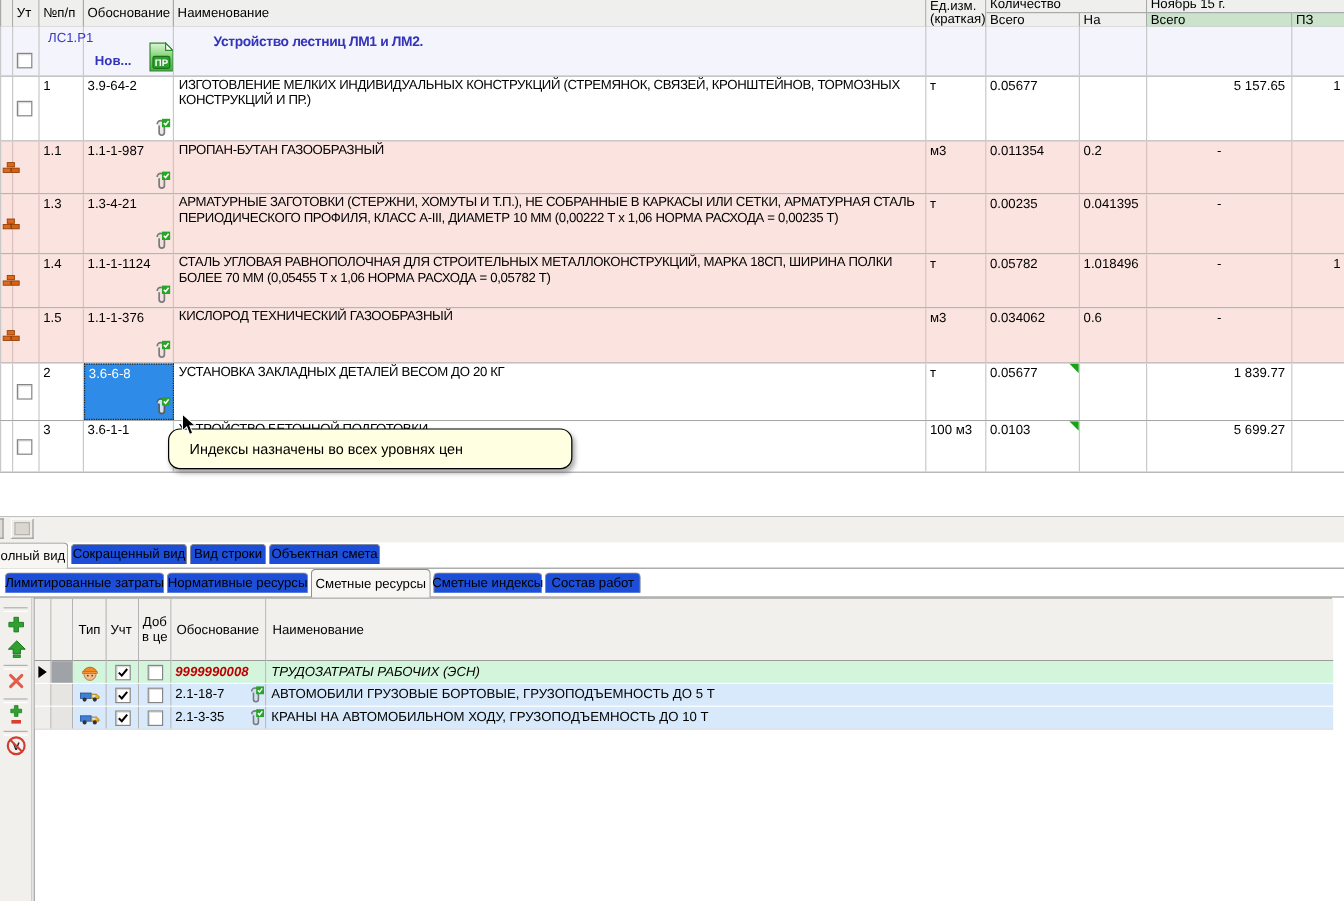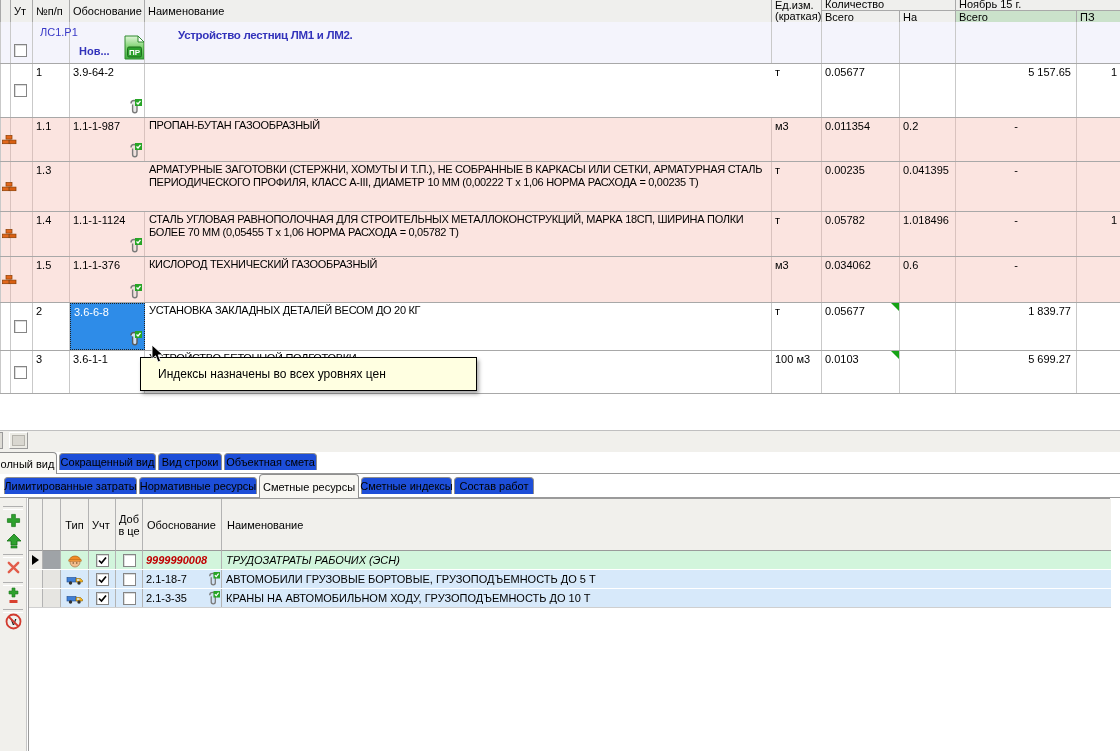--- a/index.html
+++ b/index.html
@@ -38,21 +38,21 @@
       box-sizing:border-box;box-shadow:inset 1px 1px 0 #dcdcdc;position:relative;}
   .cb svg{position:absolute;left:0;top:0;}
   .corner{position:absolute;top:0;right:0;width:0;height:0;border-left:8px solid transparent;border-top:8px solid #17a317;}
   .clip{position:absolute;right:2px;bottom:2px;width:15px;height:17px;}
   .selcell{background:#2e8ce8 !important;color:#fff;border:1px dotted #222 !important;}
   .codeblue{color:#3a3ac8;}
   .bluebold{color:#3333bb;font-weight:bold;}
   .brick{position:absolute;left:2px;top:50%;transform:translateY(-50%);z-index:2;}
   
   #tooltip{position:absolute;left:140px;top:357px;width:337px;height:34px;background:#ffffe1;
-           border:1px solid #000;border-radius:0;box-shadow:2px 3px 4px rgba(0,0,0,.35);
+           border:1px solid #000;border-radius:10px;box-shadow:2px 3px 4px rgba(0,0,0,.35);
            display:flex;align-items:center;padding-left:17px;font-size:12px;z-index:20;box-sizing:border-box;}
   #cursor{position:absolute;left:151px;top:344px;z-index:30;}
   
   #bp-divider{position:absolute;left:0;top:430px;width:1120px;height:1px;background:#c0c0c0;}
   #bp-strip{position:absolute;left:0;top:431px;width:1120px;height:21px;background:#f1f0ec;}
   #bp-slab{position:absolute;left:0;top:432px;width:3px;height:17px;background:#dedcd6;border:1px solid #9a9a9a;border-left:none;box-sizing:border-box;}
   #bp-btn{position:absolute;left:9px;top:432px;width:19px;height:17px;background:#ecebe5;
           border:1px solid #9a9a9a;border-top-color:#fff;border-left-color:#fff;box-sizing:border-box;}
   #bp-btn i{display:block;margin:2px;height:9px;background:#d9d7d0;border:1px solid #b5b3ac;}
   .tabline{position:absolute;left:0;width:1120px;height:1px;background:#9a9a9a;z-index:1;}
@@ -154,20 +154,21 @@
       </div>
     <div class="cell c-num">1</div>
     <div class="cell c-ob">
       <span>3.9-64-2</span>
       <span class="clip"><svg width="15" height="17" viewBox="0 0 15 17">
             <path d="M4 5.5 a3 3 0 0 1 6 0 v7 a2.2 2.2 0 0 1 -4.4 0 V6.5" fill="#e8e8e8" stroke="#7a7a7a" stroke-width="1.4"></path>
             <rect x="8" y="1" width="7" height="7" fill="#27a527"></rect>
             <polyline points="9.5,4.5 11,6 13.5,2.8" fill="none" stroke="#fff" stroke-width="1.3"></polyline>
           </svg></span>
     </div>
+    <div class="cell c-name">ИЗГОТОВЛЕНИЕ МЕЛКИХ ИНДИВИДУАЛЬНЫХ КОНСТРУКЦИЙ (СТРЕМЯНОК, СВЯЗЕЙ, КРОНШТЕЙНОВ, ТОРМОЗНЫХ КОНСТРУКЦИЙ И ПР.)</div>
     <div class="cell c-unit">т</div>
     <div class="cell c-qt">0.05677</div>
     <div class="cell c-qu"></div>
     <div class="cell c-tot">5 157.65</div>
     <div class="cell c-pz">1</div>
   </div>
 
   <div class="trow mat" style="top:118px;height:44px;">
     <svg class="brick" width="15" height="11" viewBox="0 0 15 11">
         <g stroke="#8a3c00" stroke-width="0.7">
@@ -199,20 +200,28 @@
     <svg class="brick" width="15" height="11" viewBox="0 0 15 11">
         <g stroke="#8a3c00" stroke-width="0.7">
           <rect x="4" y="1" width="6" height="3.6" fill="#e2671c"></rect>
           <rect x="0.5" y="5.6" width="6.4" height="3.6" fill="#e2671c"></rect>
           <rect x="7.6" y="5.6" width="6.4" height="3.6" fill="#d95f12"></rect>
         </g>
       </svg>
     <div class="cell c-ind"></div>
     <div class="cell c-ut"></div>
     <div class="cell c-num">1.3</div>
+    <div class="cell c-ob">
+      <span>1.3-4-21</span>
+      <span class="clip"><svg width="15" height="17" viewBox="0 0 15 17">
+            <path d="M4 5.5 a3 3 0 0 1 6 0 v7 a2.2 2.2 0 0 1 -4.4 0 V6.5" fill="#efe0dd" stroke="#7a7a7a" stroke-width="1.4"></path>
+            <rect x="8" y="1" width="7" height="7" fill="#27a527"></rect>
+            <polyline points="9.5,4.5 11,6 13.5,2.8" fill="none" stroke="#fff" stroke-width="1.3"></polyline>
+          </svg></span>
+    </div>
     <div class="cell c-name">АРМАТУРНЫЕ ЗАГОТОВКИ (СТЕРЖНИ, ХОМУТЫ И Т.П.), НЕ СОБРАННЫЕ В КАРКАСЫ ИЛИ СЕТКИ, АРМАТУРНАЯ СТАЛЬ ПЕРИОДИЧЕСКОГО ПРОФИЛЯ, КЛАСС А-III, ДИАМЕТР 10 ММ (0,00222 Т х 1,06 НОРМА РАСХОДА = 0,00235 Т)</div>
     <div class="cell c-unit">т</div>
     <div class="cell c-qt">0.00235</div>
     <div class="cell c-qu">0.041395</div>
     <div class="cell c-tot dash">-</div>
     <div class="cell c-pz"></div>
   </div>
 
   <div class="trow mat" style="top:212px;height:45px;">
     <svg class="brick" width="15" height="11" viewBox="0 0 15 11">

